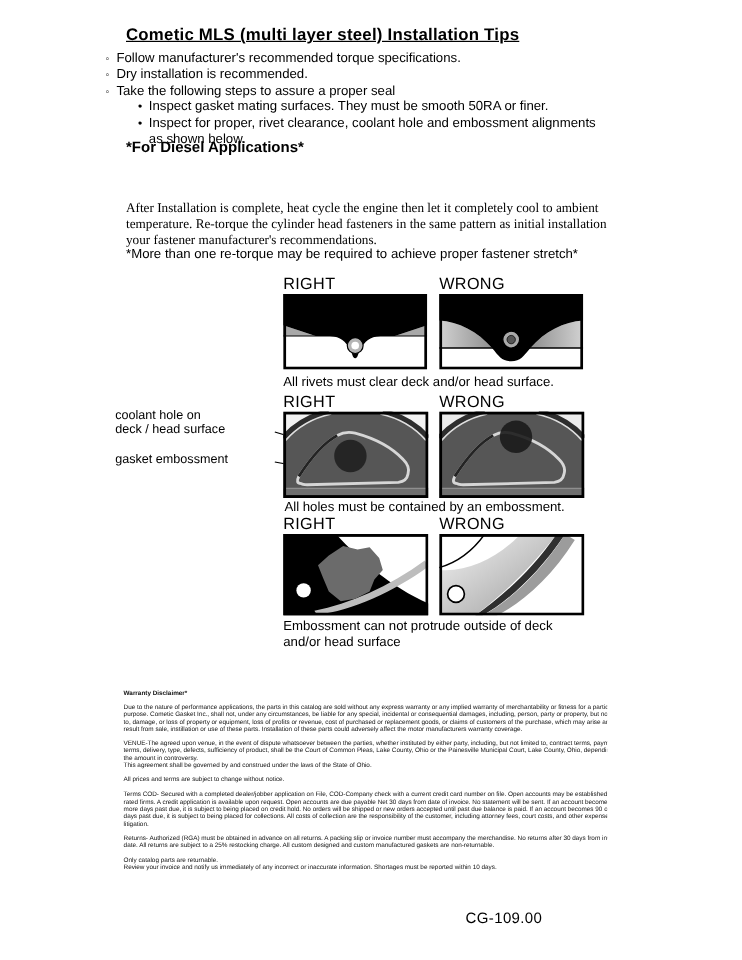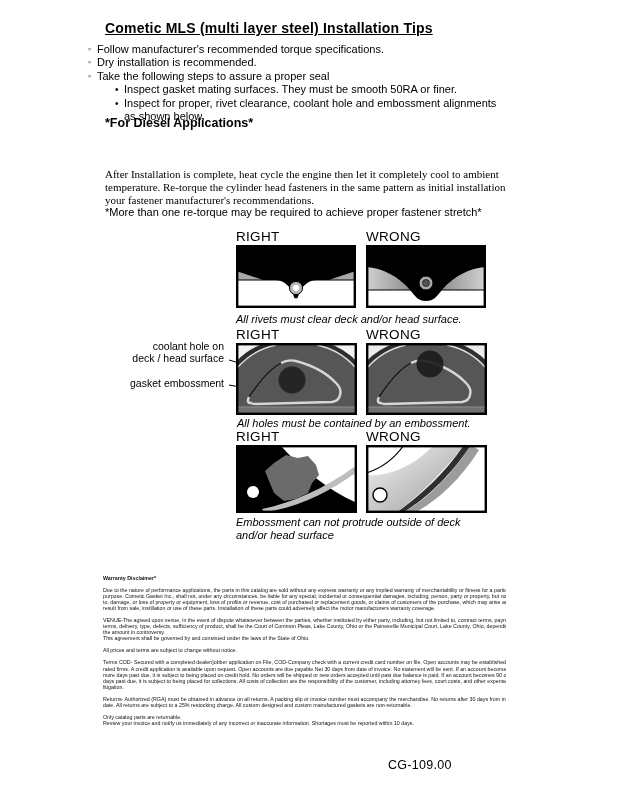--- a/index.html
+++ b/index.html
@@ -13,22 +13,22 @@
   .sb{margin-left:27px;}
   .sb .b-marker{font-size:10px;}
   .h2{left:105px;top:116px;font-size:12.5px;font-weight:bold;}
   .para{left:105px;width:448px;font-size:11px;line-height:13.2px;}
   .p1{top:134px;}
   .p2{top:168px;font-family:Liberation Serif, serif;}
   .p3{top:206px;}
   .dlabel{font-size:13.5px;text-align:left;letter-spacing:.3px;}
   .dbox{border:0;}
   .dbox svg{display:block;}
-  .caption{font-size:11px;line-height:12.5px;font-style:italic;}
-  .sidelabel{left:96px;width:128px;text-align:right;font-size:10.5px;line-height:11.5px;}
+  .caption{font-size:11px;line-height:12.5px;}
+  .sidelabel{left:96px;width:128px;text-align:left;font-size:10.5px;line-height:11.5px;}
   .disclaimer{left:103px;top:575px;width:424px;font-size:5.3px;line-height:6.05px;color:#111;}
   .disclaimer p{margin:0 0 6px 0;}
   .disclaimer p.tight{margin:0;}
   .disc-head{font-weight:bold;margin:0 0 6px 0;}
   .doccode{left:388px;top:758px;font-size:12.5px;letter-spacing:.3px;}
 </style>
 </head>
 <body>
 
 <div class="page">

